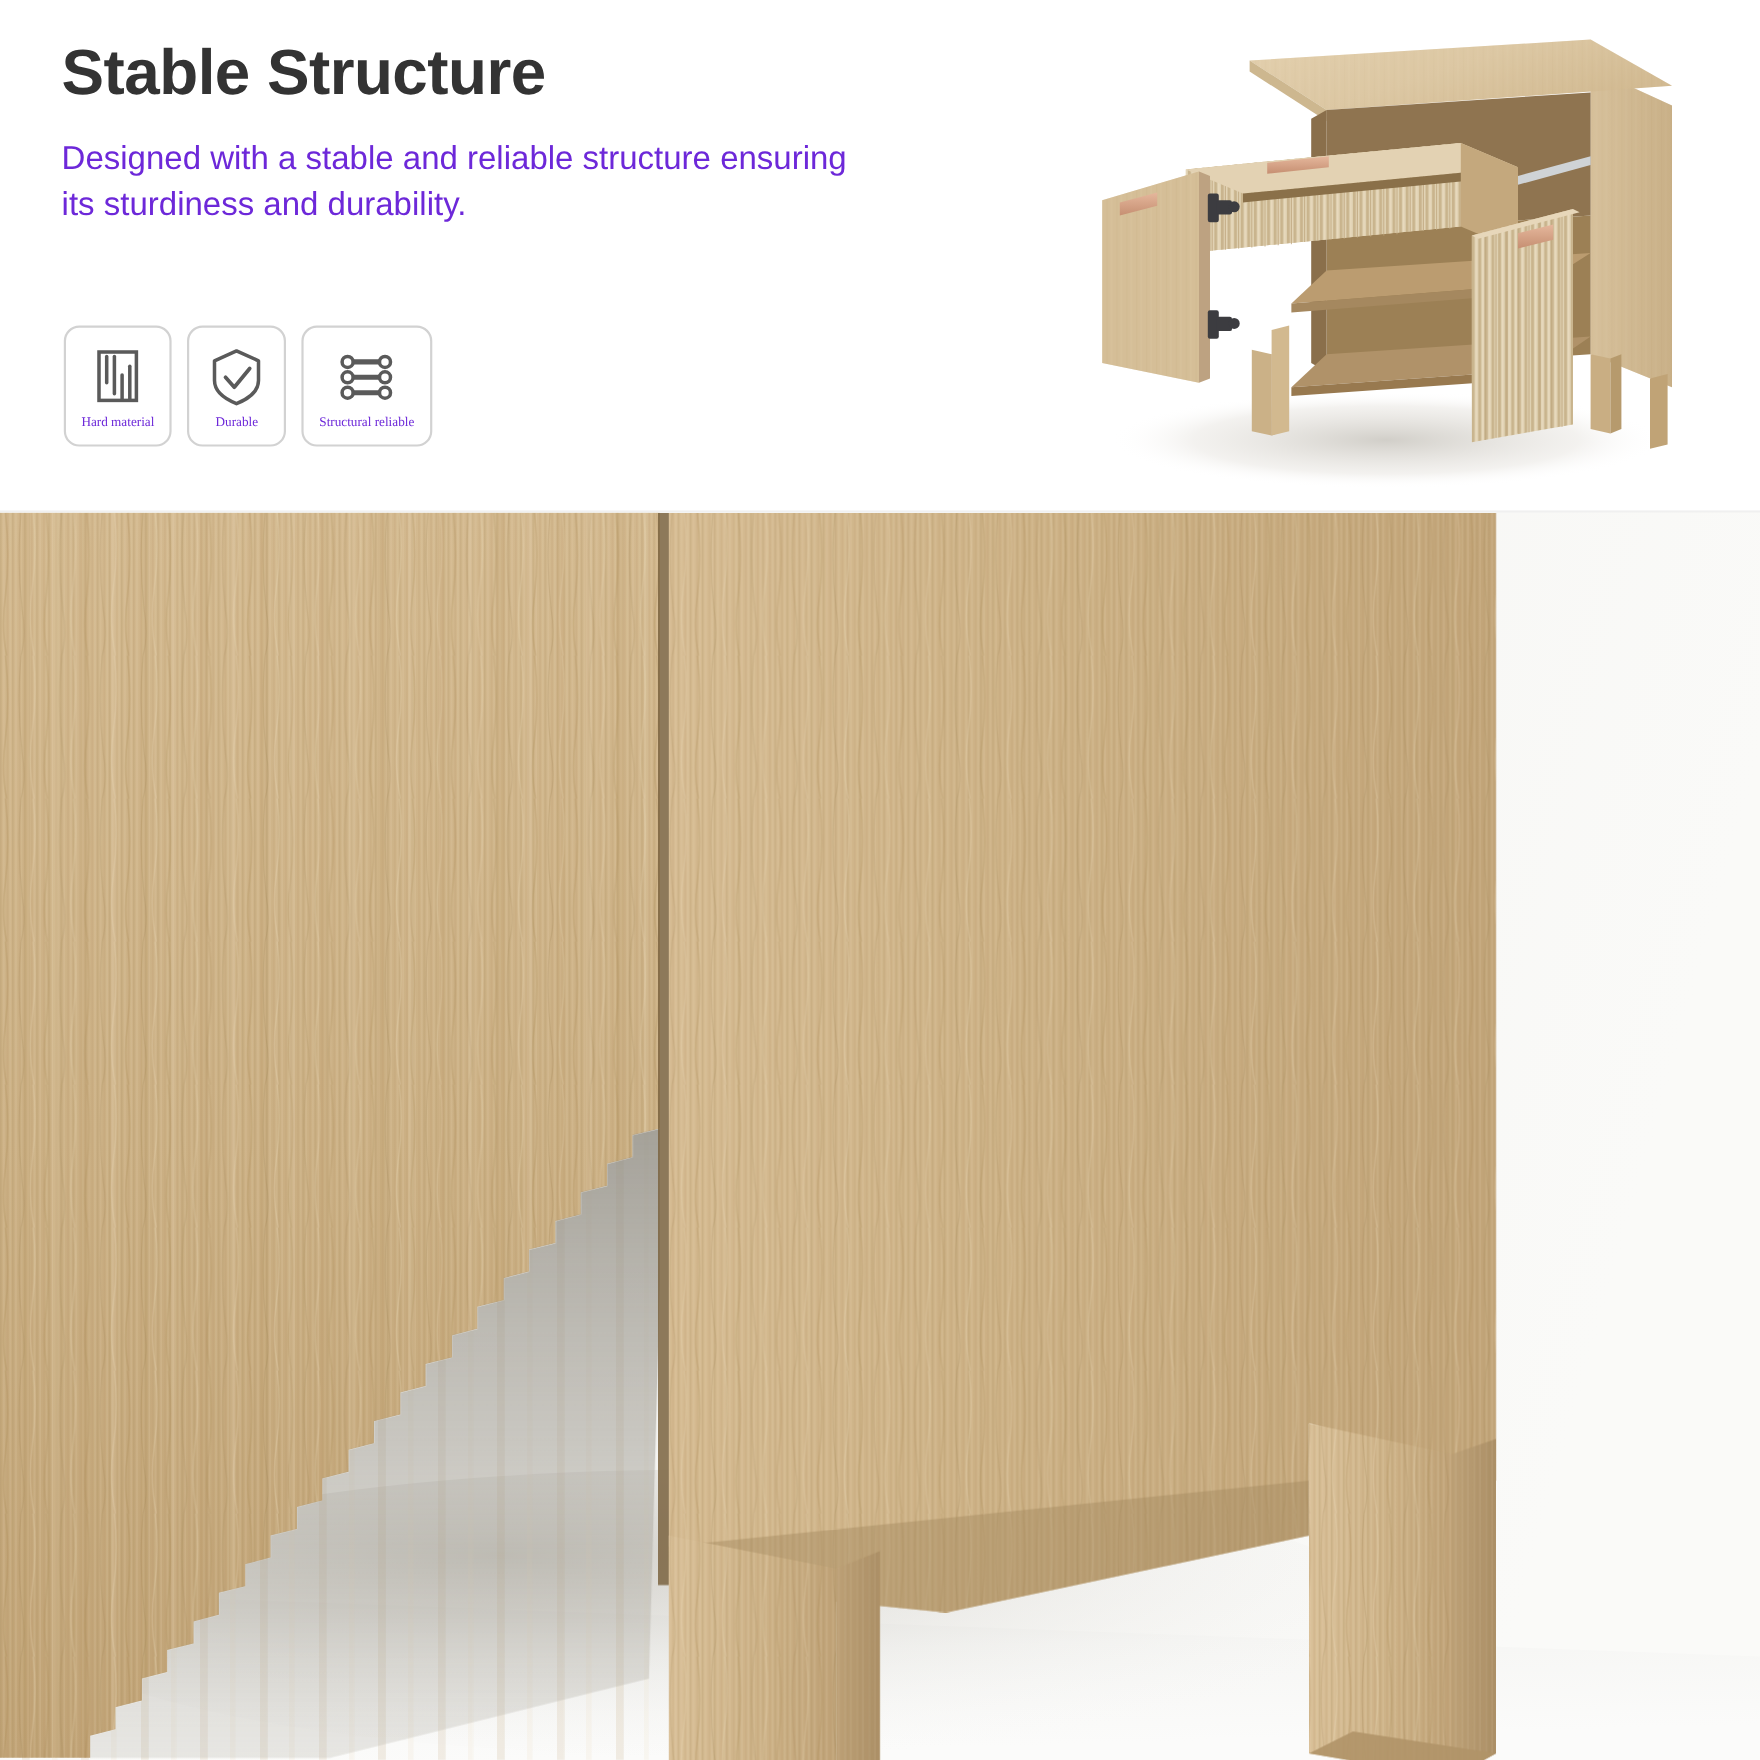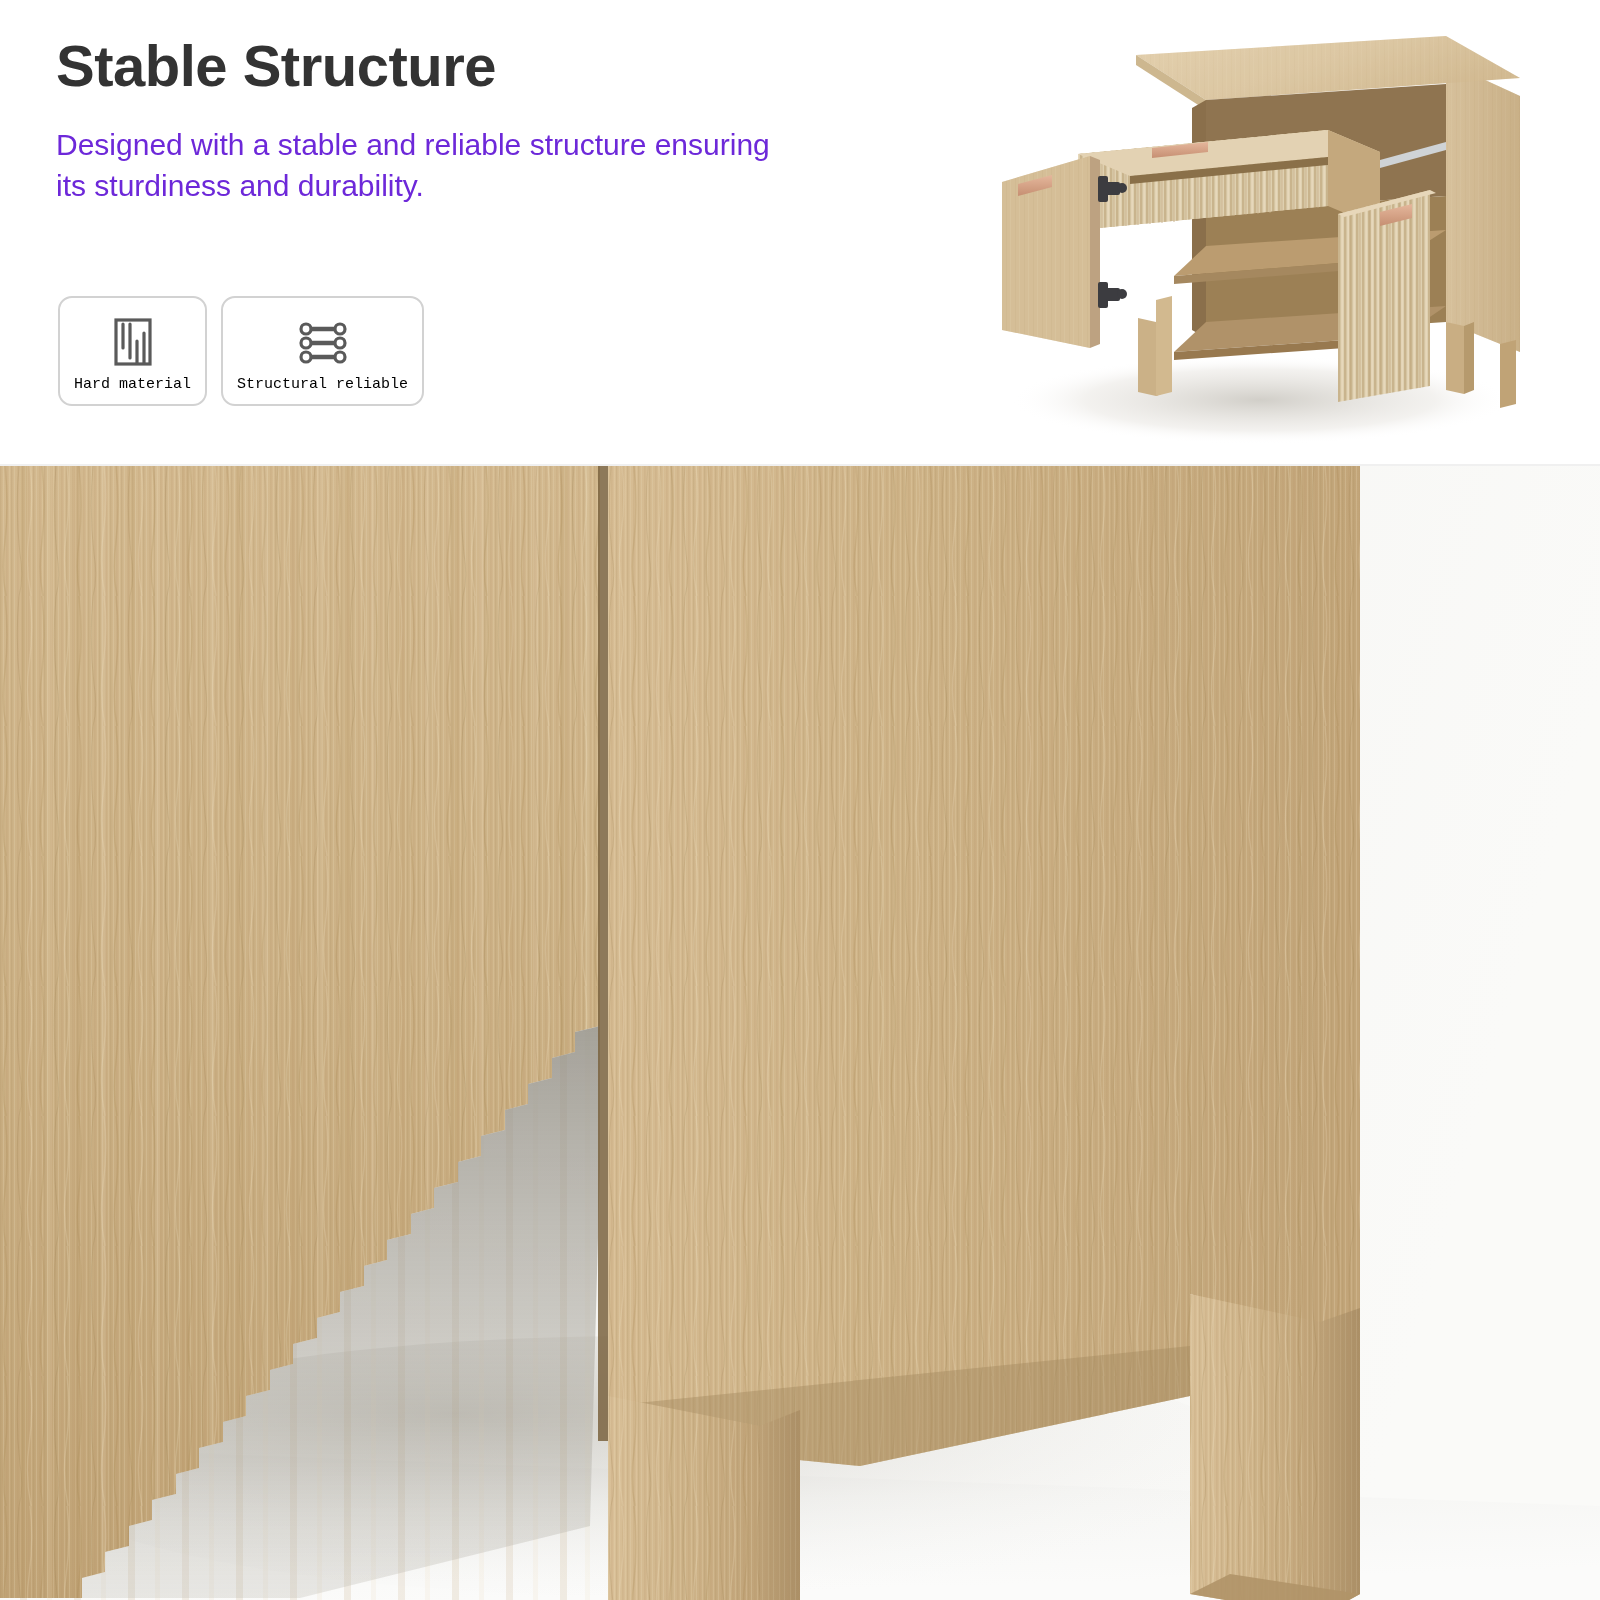--- a/index.html
+++ b/index.html
@@ -33,22 +33,22 @@
     display:flex; gap:14px; align-items:stretch;
   }
   .badge {
     border:2px solid #d2d2d2; border-radius:14px;
     background:#ffffff;
     display:flex; flex-direction:column; align-items:center; justify-content:flex-start;
     padding:14px 14px 8px 14px; box-sizing:border-box; height:110px;
   }
   .badge-icon { height:62px; display:flex; align-items:center; justify-content:center; }
   .badge-label {
-    font-size:15px; color:#000000; white-space:nowrap; margin-top:2px;
-    font-family:Liberation Mono, monospace;
+    font-size:12px; color:#6d28d9; white-space:nowrap; margin-top:2px;
+    font-family:Liberation Serif, serif;
   }
   .badge svg { display:block; }
 
   
   #render-area {
     position:absolute; right:0; top:0; width:640px; height:465px;
     overflow:hidden;
   }
   #render-area svg { position:absolute; left:0; top:0; }
 
@@ -87,20 +87,29 @@
             <line x1="19" y1="10" x2="19" y2="34" stroke="#5a5a5a" stroke-width="3.2" stroke-linecap="round"></line>
             <line x1="26" y1="10" x2="26" y2="44" stroke="#5a5a5a" stroke-width="3.2" stroke-linecap="round"></line>
             <line x1="33" y1="27" x2="33" y2="49" stroke="#5a5a5a" stroke-width="3.2" stroke-linecap="round"></line>
             <line x1="40" y1="19" x2="40" y2="49" stroke="#5a5a5a" stroke-width="3.2" stroke-linecap="round"></line>
           </svg>
         </span>
         <span class="badge-label">Hard material</span>
       </div>
 
 
+      <div class="badge">
+        <span class="badge-icon">
+          <svg width="58" height="58" viewBox="0 0 58 58">
+            <path d="M29 5 L49 14 L49 32 Q49 45 29 53 Q9 45 9 32 L9 14 Z" fill="none" stroke="#5a5a5a" stroke-width="3.2" stroke-linejoin="round"></path>
+            <polyline points="19,29 27,38 41,21" fill="none" stroke="#5a5a5a" stroke-width="3.4" stroke-linecap="round" stroke-linejoin="round"></polyline>
+          </svg>
+        </span>
+        <span class="badge-label">Durable</span>
+      </div>
 
       <div class="badge">
         <span class="badge-icon">
           <svg width="62" height="58" viewBox="0 0 62 58">
             <line x1="14" y1="15" x2="48" y2="15" stroke="#5a5a5a" stroke-width="4.6" stroke-linecap="round"></line>
             <line x1="14" y1="29" x2="48" y2="29" stroke="#5a5a5a" stroke-width="4.6" stroke-linecap="round"></line>
             <line x1="14" y1="43" x2="48" y2="43" stroke="#5a5a5a" stroke-width="4.6" stroke-linecap="round"></line>
             <circle cx="14" cy="15" r="5" fill="#fff" stroke="#5a5a5a" stroke-width="3.2"></circle>
             <circle cx="48" cy="15" r="5" fill="#fff" stroke="#5a5a5a" stroke-width="3.2"></circle>
             <circle cx="14" cy="29" r="5" fill="#fff" stroke="#5a5a5a" stroke-width="3.2"></circle>

